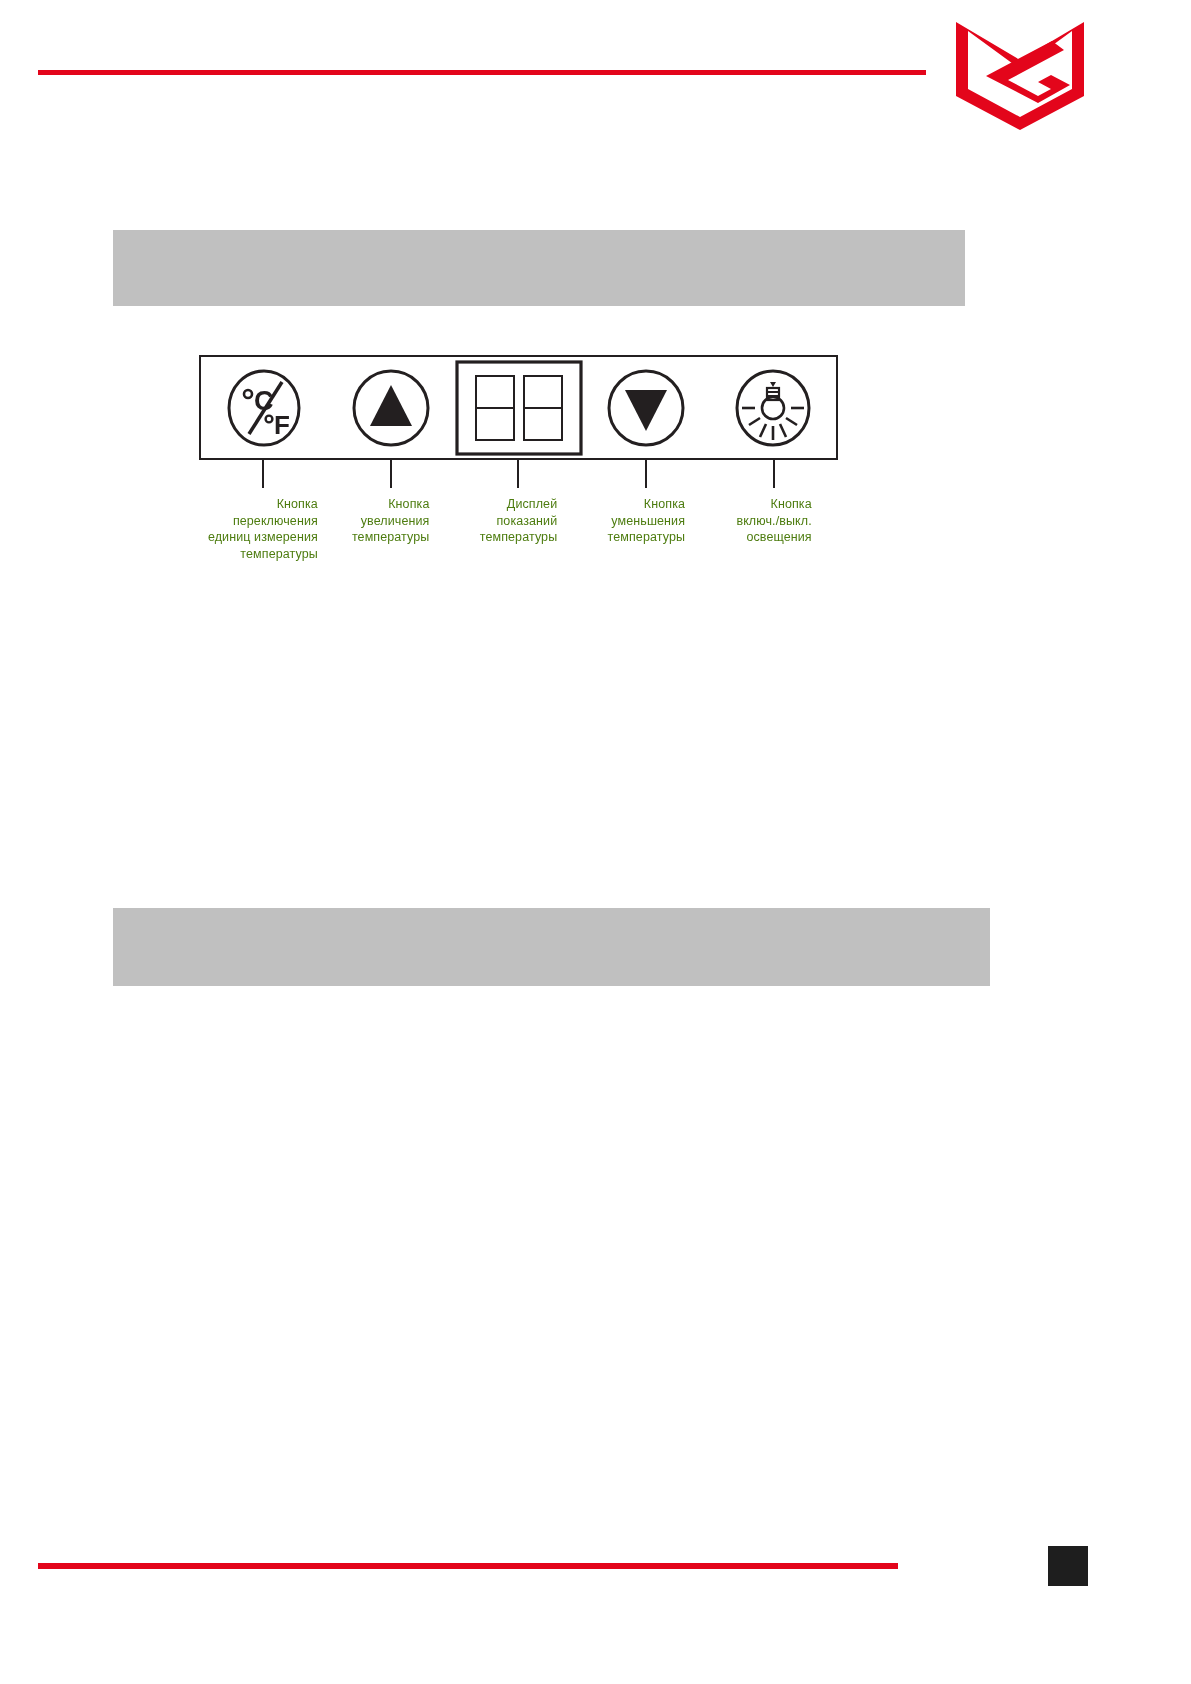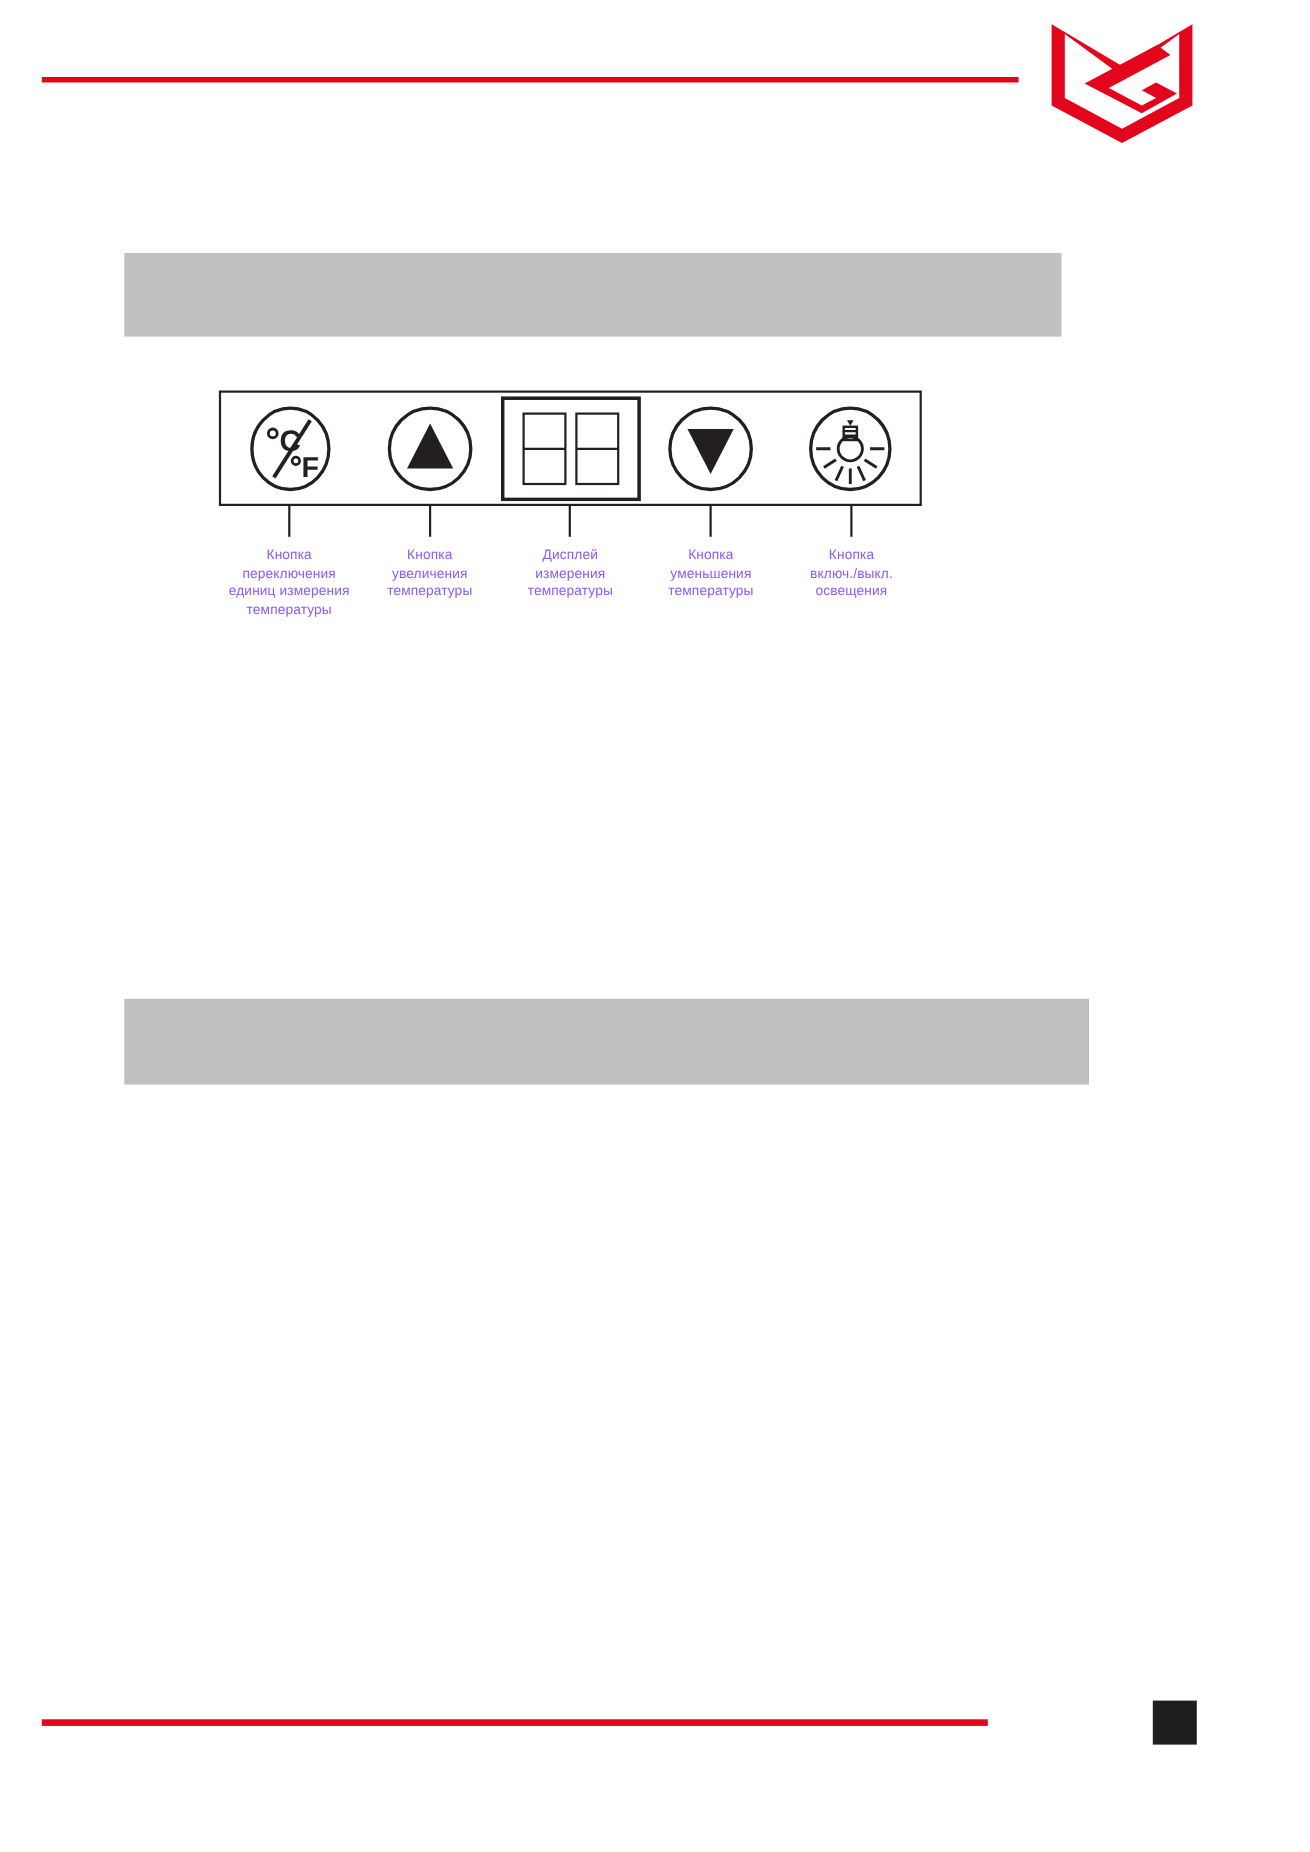--- a/index.html
+++ b/index.html
@@ -112,24 +112,24 @@
     flex-direction: column;
     align-items: center;
   }
   .leader-line {
     width: 2px;
     height: 28px;
     background: #231f20;
   }
   .caption {
     margin-top: 8px;
-    text-align: center;
+    text-align: right;
     font-size: 12.5px;
     line-height: 1.33;
-    color: #8b5cf6;
+    color: #4d7c0f;
     letter-spacing: 0.1px;
     white-space: pre-line;
   }
 
   
   .footer-rule {
     position: absolute;
     left: 38px;
     top: 1563px;
     width: 860px;
@@ -246,21 +246,21 @@
       </div>
       <div class="leader-col">
         <div class="leader-line"></div>
         <div class="caption">Кнопка
 увеличения
 температуры</div>
       </div>
       <div class="leader-col">
         <div class="leader-line"></div>
         <div class="caption">Дисплей
-измерения
+показаний
 температуры</div>
       </div>
       <div class="leader-col">
         <div class="leader-line"></div>
         <div class="caption">Кнопка
 уменьшения
 температуры</div>
       </div>
       <div class="leader-col">
         <div class="leader-line"></div>

